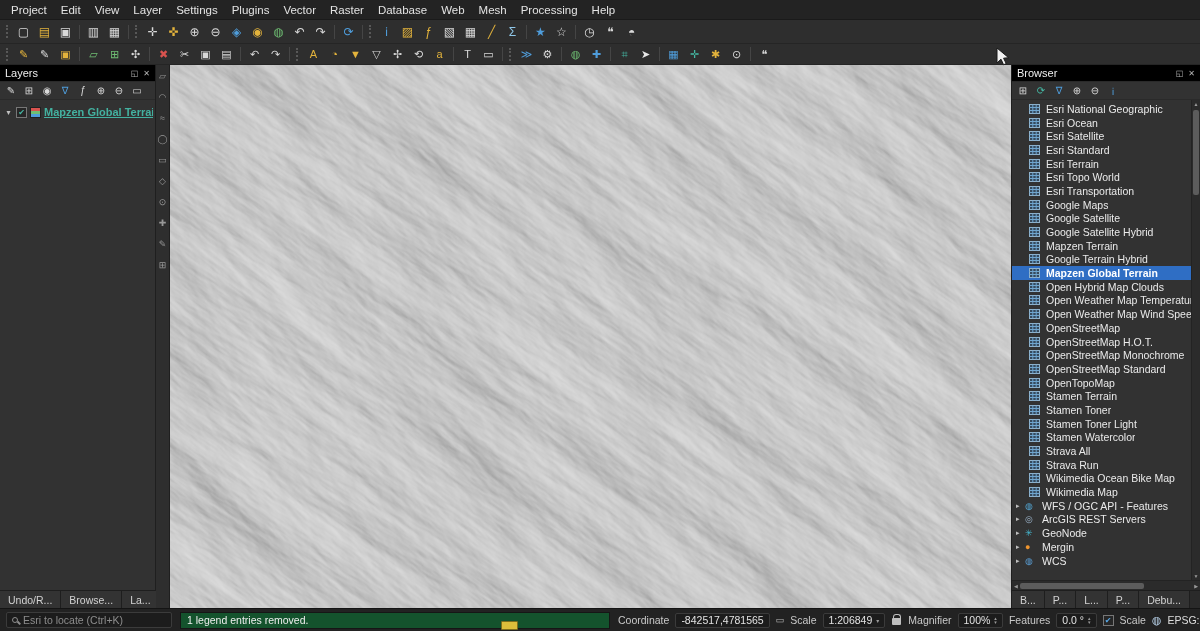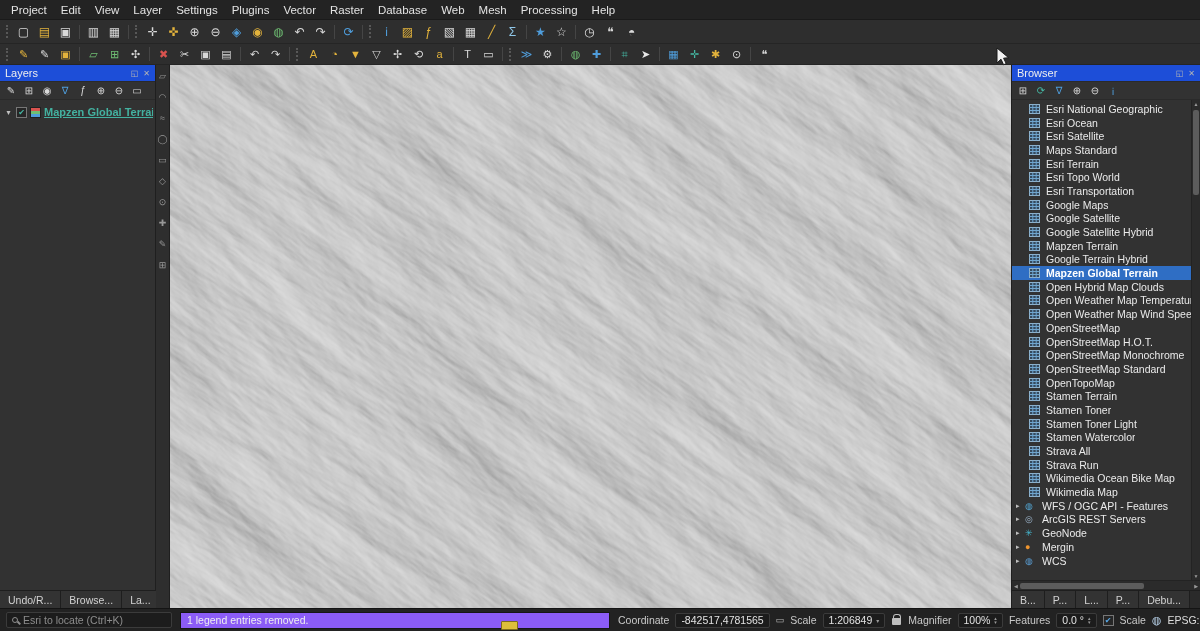--- a/index.html
+++ b/index.html
@@ -14,21 +14,21 @@
   #toolbar2{height:21px;flex:0 0 21px}
   .ticon{width:21px;height:18px;display:inline-flex;align-items:center;justify-content:center;font-size:12px;color:#c9c9c9;flex:0 0 auto}
   #toolbar2 .ticon{font-size:11px;height:16px}
   .tsep{width:1px;height:14px;background:#454545;margin:0 3px;flex:0 0 auto}
   .thandle{width:4px;height:13px;margin:0 3px;border-left:2px dotted #585858;flex:0 0 auto}
 
   .main{flex:1;display:flex;min-height:0}
   .dock{background:#323232;display:flex;flex-direction:column;min-height:0}
   .dock-left{width:156px;flex:0 0 156px;border-right:1px solid #1f1f1f}
   .dock-right{width:189px;flex:0 0 189px;border-left:1px solid #1f1f1f}
-  .panel-header{height:17px;flex:0 0 17px;display:flex;align-items:center;padding:0 5px;font-size:11px;color:#ededed;background:#1d4ed8;border-bottom:1px solid #2a2a2a}
+  .panel-header{height:17px;flex:0 0 17px;display:flex;align-items:center;padding:0 5px;font-size:11px;color:#ededed;background:#000000;border-bottom:1px solid #2a2a2a}
   .ph-btns{margin-left:auto;display:flex;gap:5px}
   .ph-btn{font-size:8px;color:#b5b5b5}
   .panel-tools{height:18px;flex:0 0 18px;display:flex;align-items:center;gap:2px;padding:0 3px;border-bottom:1px solid #2a2a2a}
   .ptool{width:16px;height:15px;display:inline-flex;align-items:center;justify-content:center;font-size:10px;color:#c9c9c9}
 
   .layers-tree{flex:1;padding:4px 2px;min-height:0}
   .layer-row{display:flex;align-items:center;gap:3px;height:16px;padding-left:2px}
   .expander{font-size:8px;color:#c0c0c0;width:9px;flex:0 0 9px;text-align:center}
   .chk{width:11px;height:11px;background:#262626;border:1px solid #777;display:inline-flex;align-items:center;justify-content:center;font-size:8px;color:#45b8a4;flex:0 0 auto}
   .chk.blue{color:#57a8e8}
@@ -60,21 +60,21 @@
 
   .hscroll{height:10px;flex:0 0 10px;background:#2b2b2b;border-top:1px solid #232323;display:flex;align-items:center;padding:0 2px;gap:2px}
   .harrow{font-size:5px;color:#9a9a9a}
   .htrack{flex:1;height:6px;position:relative}
   .hthumb{position:absolute;left:0;top:0;height:6px;width:72%;background:#5c5c5c;border-radius:2px}
 
   .statusbar{height:23px;flex:0 0 23px;background:#222222;border-top:1px solid #141414;display:flex;align-items:center;gap:8px;padding:0 6px;font-size:10.5px;color:#c9c9c9;position:relative}
   .locate{width:166px;flex:0 0 166px;display:flex;align-items:center;gap:5px;background:#1c1c1c;border:1px solid #3b3b3b;border-radius:2px;height:16px;padding:0 5px;color:#8d8d8d;white-space:nowrap;overflow:hidden}
   .mag{width:6px;height:6px;border:1.5px solid #8d8d8d;border-radius:50%;position:relative;flex:0 0 auto}
   .mag::after{content:"";position:absolute;width:4px;height:1.5px;background:#8d8d8d;transform:rotate(45deg);right:-3.5px;bottom:-1.5px}
-  .msgarea{width:430px;flex:0 0 430px;background:#8b5cf6;border:1px solid #161616;height:17px;display:flex;align-items:center;padding:0 6px;color:#efefef;white-space:nowrap;overflow:hidden}
+  .msgarea{width:430px;flex:0 0 430px;background:#14532d;border:1px solid #161616;height:17px;display:flex;align-items:center;padding:0 6px;color:#efefef;white-space:nowrap;overflow:hidden}
   .sb-right{margin-left:auto;display:flex;align-items:center;gap:6px;padding-right:2px}
   .sb-label{color:#c9c9c9;white-space:nowrap}
   .sbox{background:#1c1c1c;border:1px solid #3b3b3b;border-radius:2px;padding:1px 5px;color:#e2e2e2;display:inline-flex;align-items:center;gap:4px;height:15px;white-space:nowrap}
   .coord{min-width:84px;justify-content:center}
   .carr{font-size:6px;color:#9a9a9a}
   .spinarr{display:inline-flex;flex-direction:column;justify-content:center}
   .spinarr i{font-style:normal;font-size:5px;color:#9a9a9a;line-height:4.5px;height:4.5px}
   .sb-icon{font-size:9px;color:#bdbdbd}
   .lock{width:9px;height:7px;background:#bfbfbf;border-radius:1px;position:relative;margin:3px 1px 0 1px;flex:0 0 auto}
   .lock::before{content:"";position:absolute;top:-4px;left:1px;width:6px;height:4px;border:1.5px solid #bfbfbf;border-bottom:none;border-radius:3px 3px 0 0}
@@ -306,21 +306,21 @@
             </span>
             <span class="blabel">Esri Satellite</span>
           </div>
           <div class="brow xyz">
             <span class="bicon">
               <svg width="11" height="10" viewBox="0 0 11 10">
                 <rect x="0.5" y="0.5" width="10" height="9" fill="#35495c" stroke="#8fb2cc"></rect>
                 <path d="M0.5 3.5h10M0.5 6.5h10M3.8 0.5v9M7.2 0.5v9" stroke="#6fa6cf" stroke-width="1" fill="none"></path>
               </svg>
             </span>
-            <span class="blabel">Maps Standard</span>
+            <span class="blabel">Esri Standard</span>
           </div>
           <div class="brow xyz">
             <span class="bicon">
               <svg width="11" height="10" viewBox="0 0 11 10">
                 <rect x="0.5" y="0.5" width="10" height="9" fill="#35495c" stroke="#8fb2cc"></rect>
                 <path d="M0.5 3.5h10M0.5 6.5h10M3.8 0.5v9M7.2 0.5v9" stroke="#6fa6cf" stroke-width="1" fill="none"></path>
               </svg>
             </span>
             <span class="blabel">Esri Terrain</span>
           </div>

